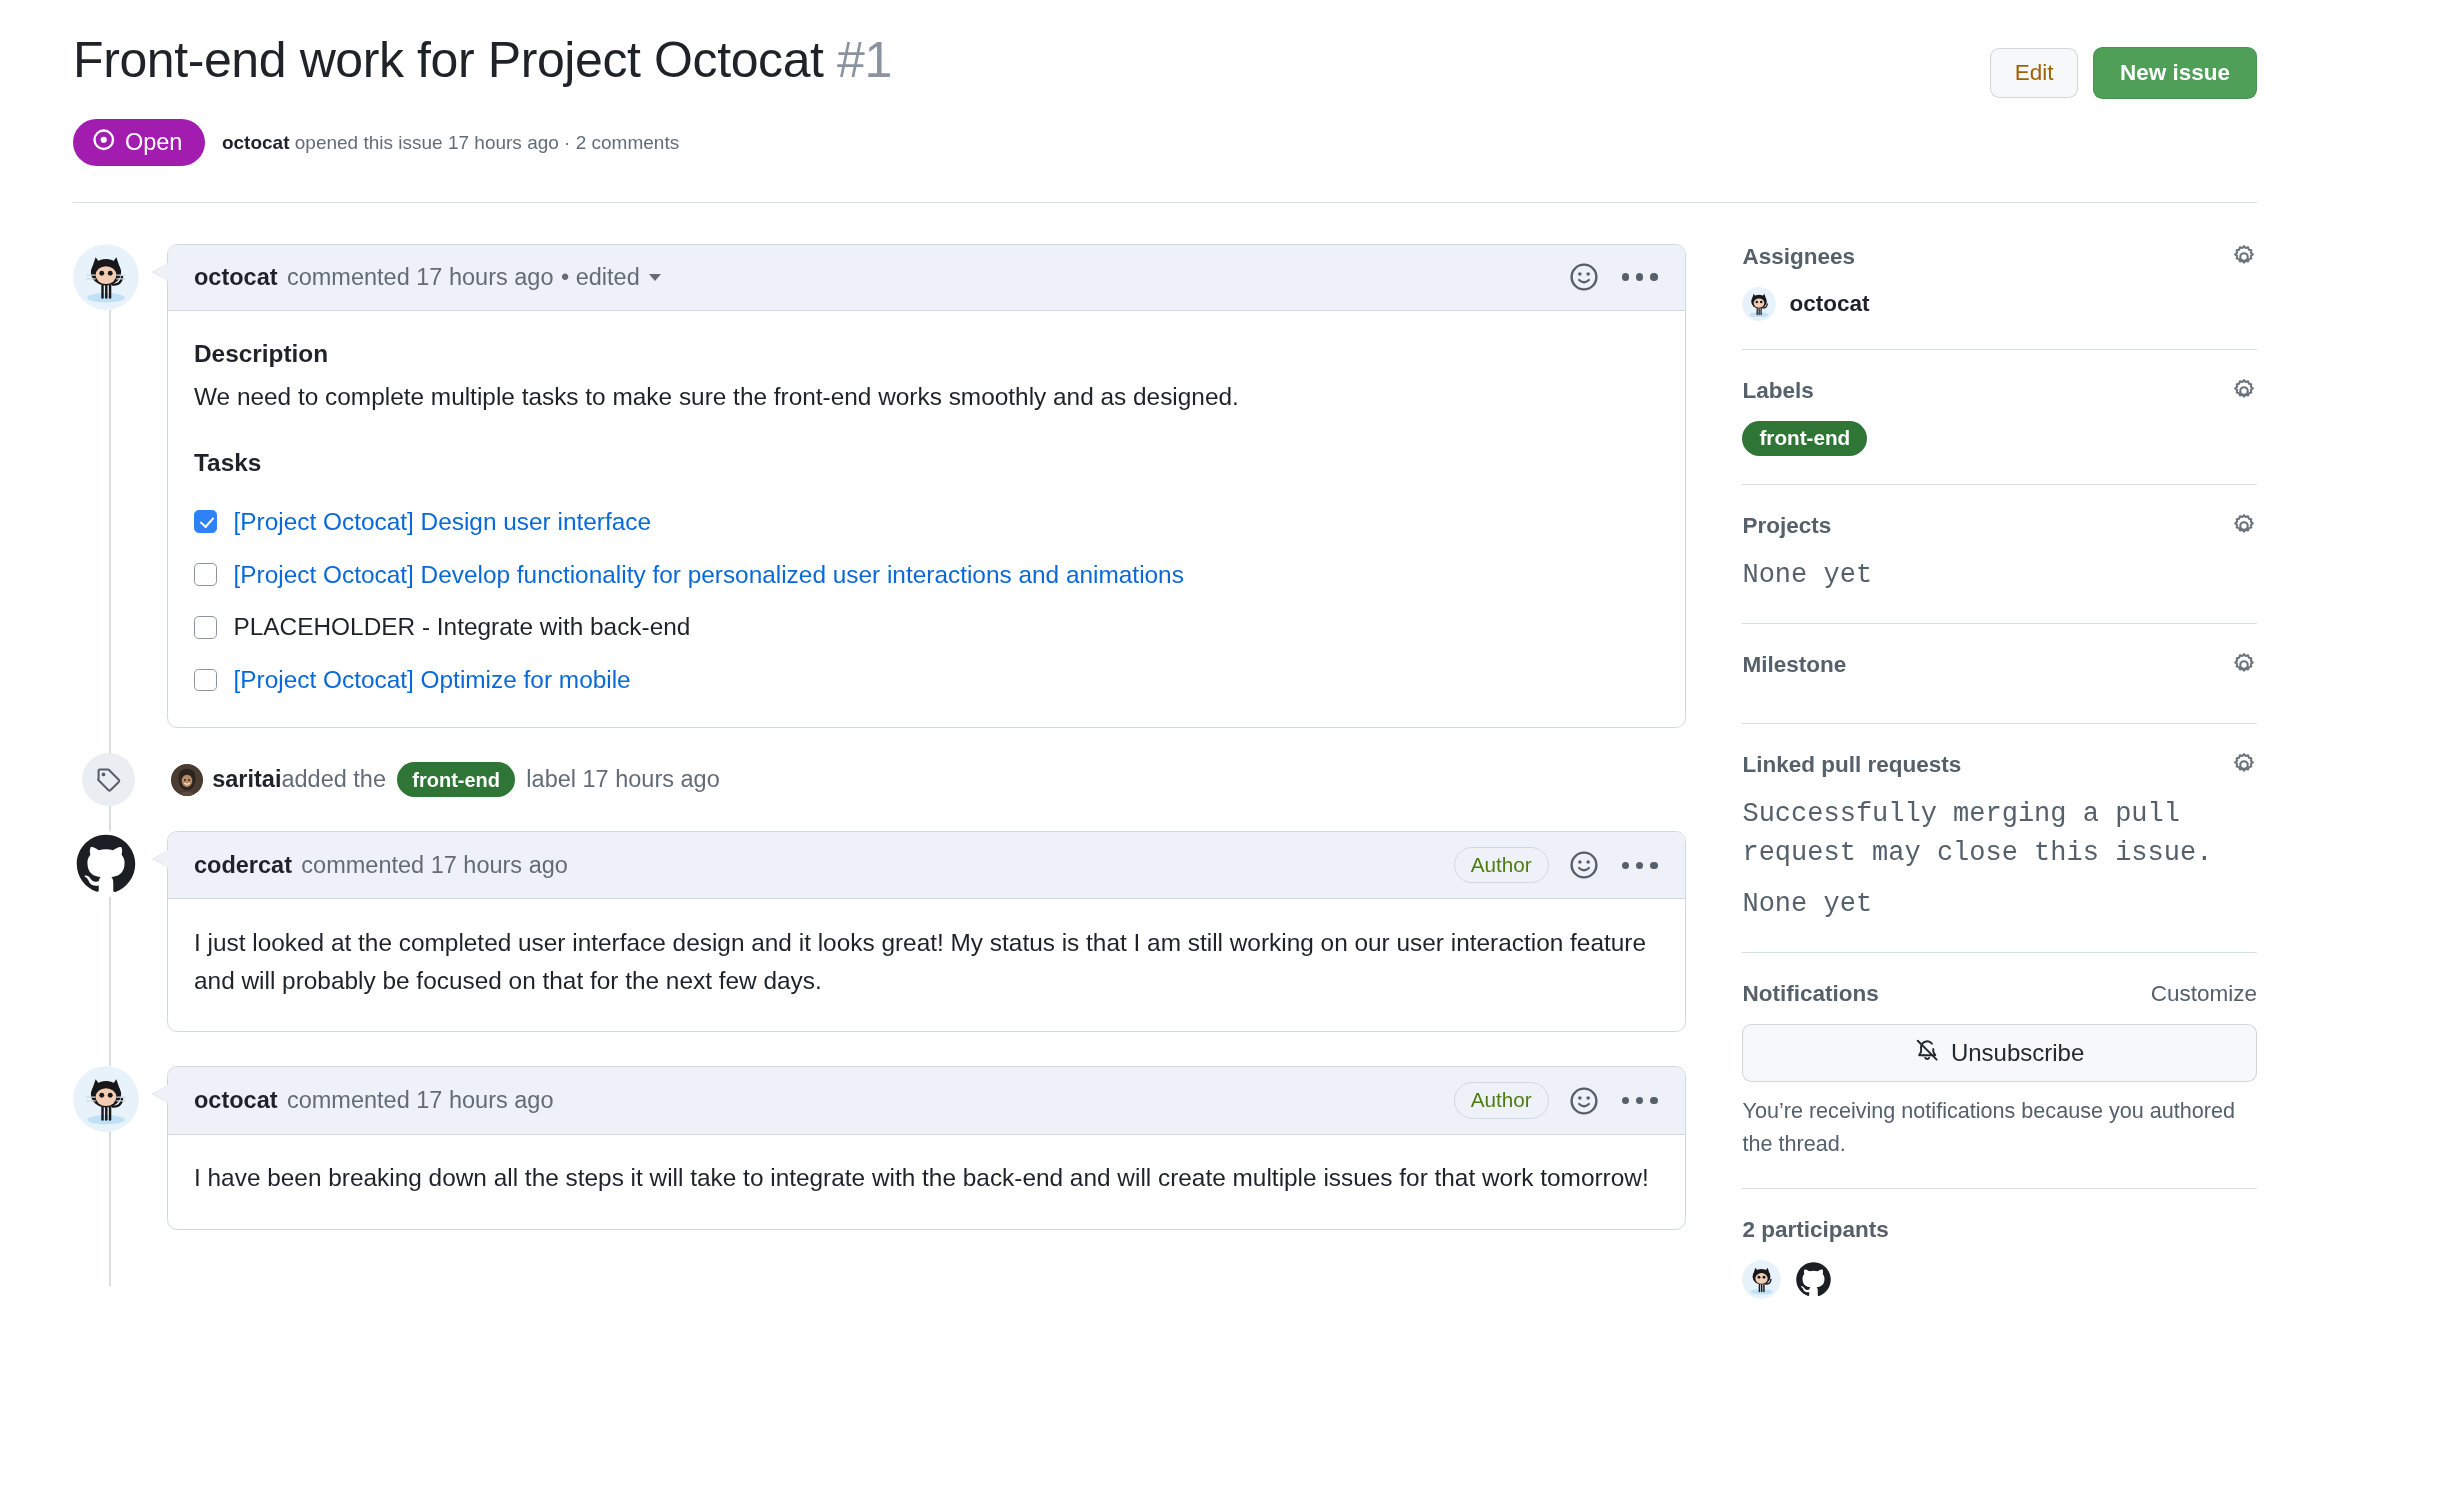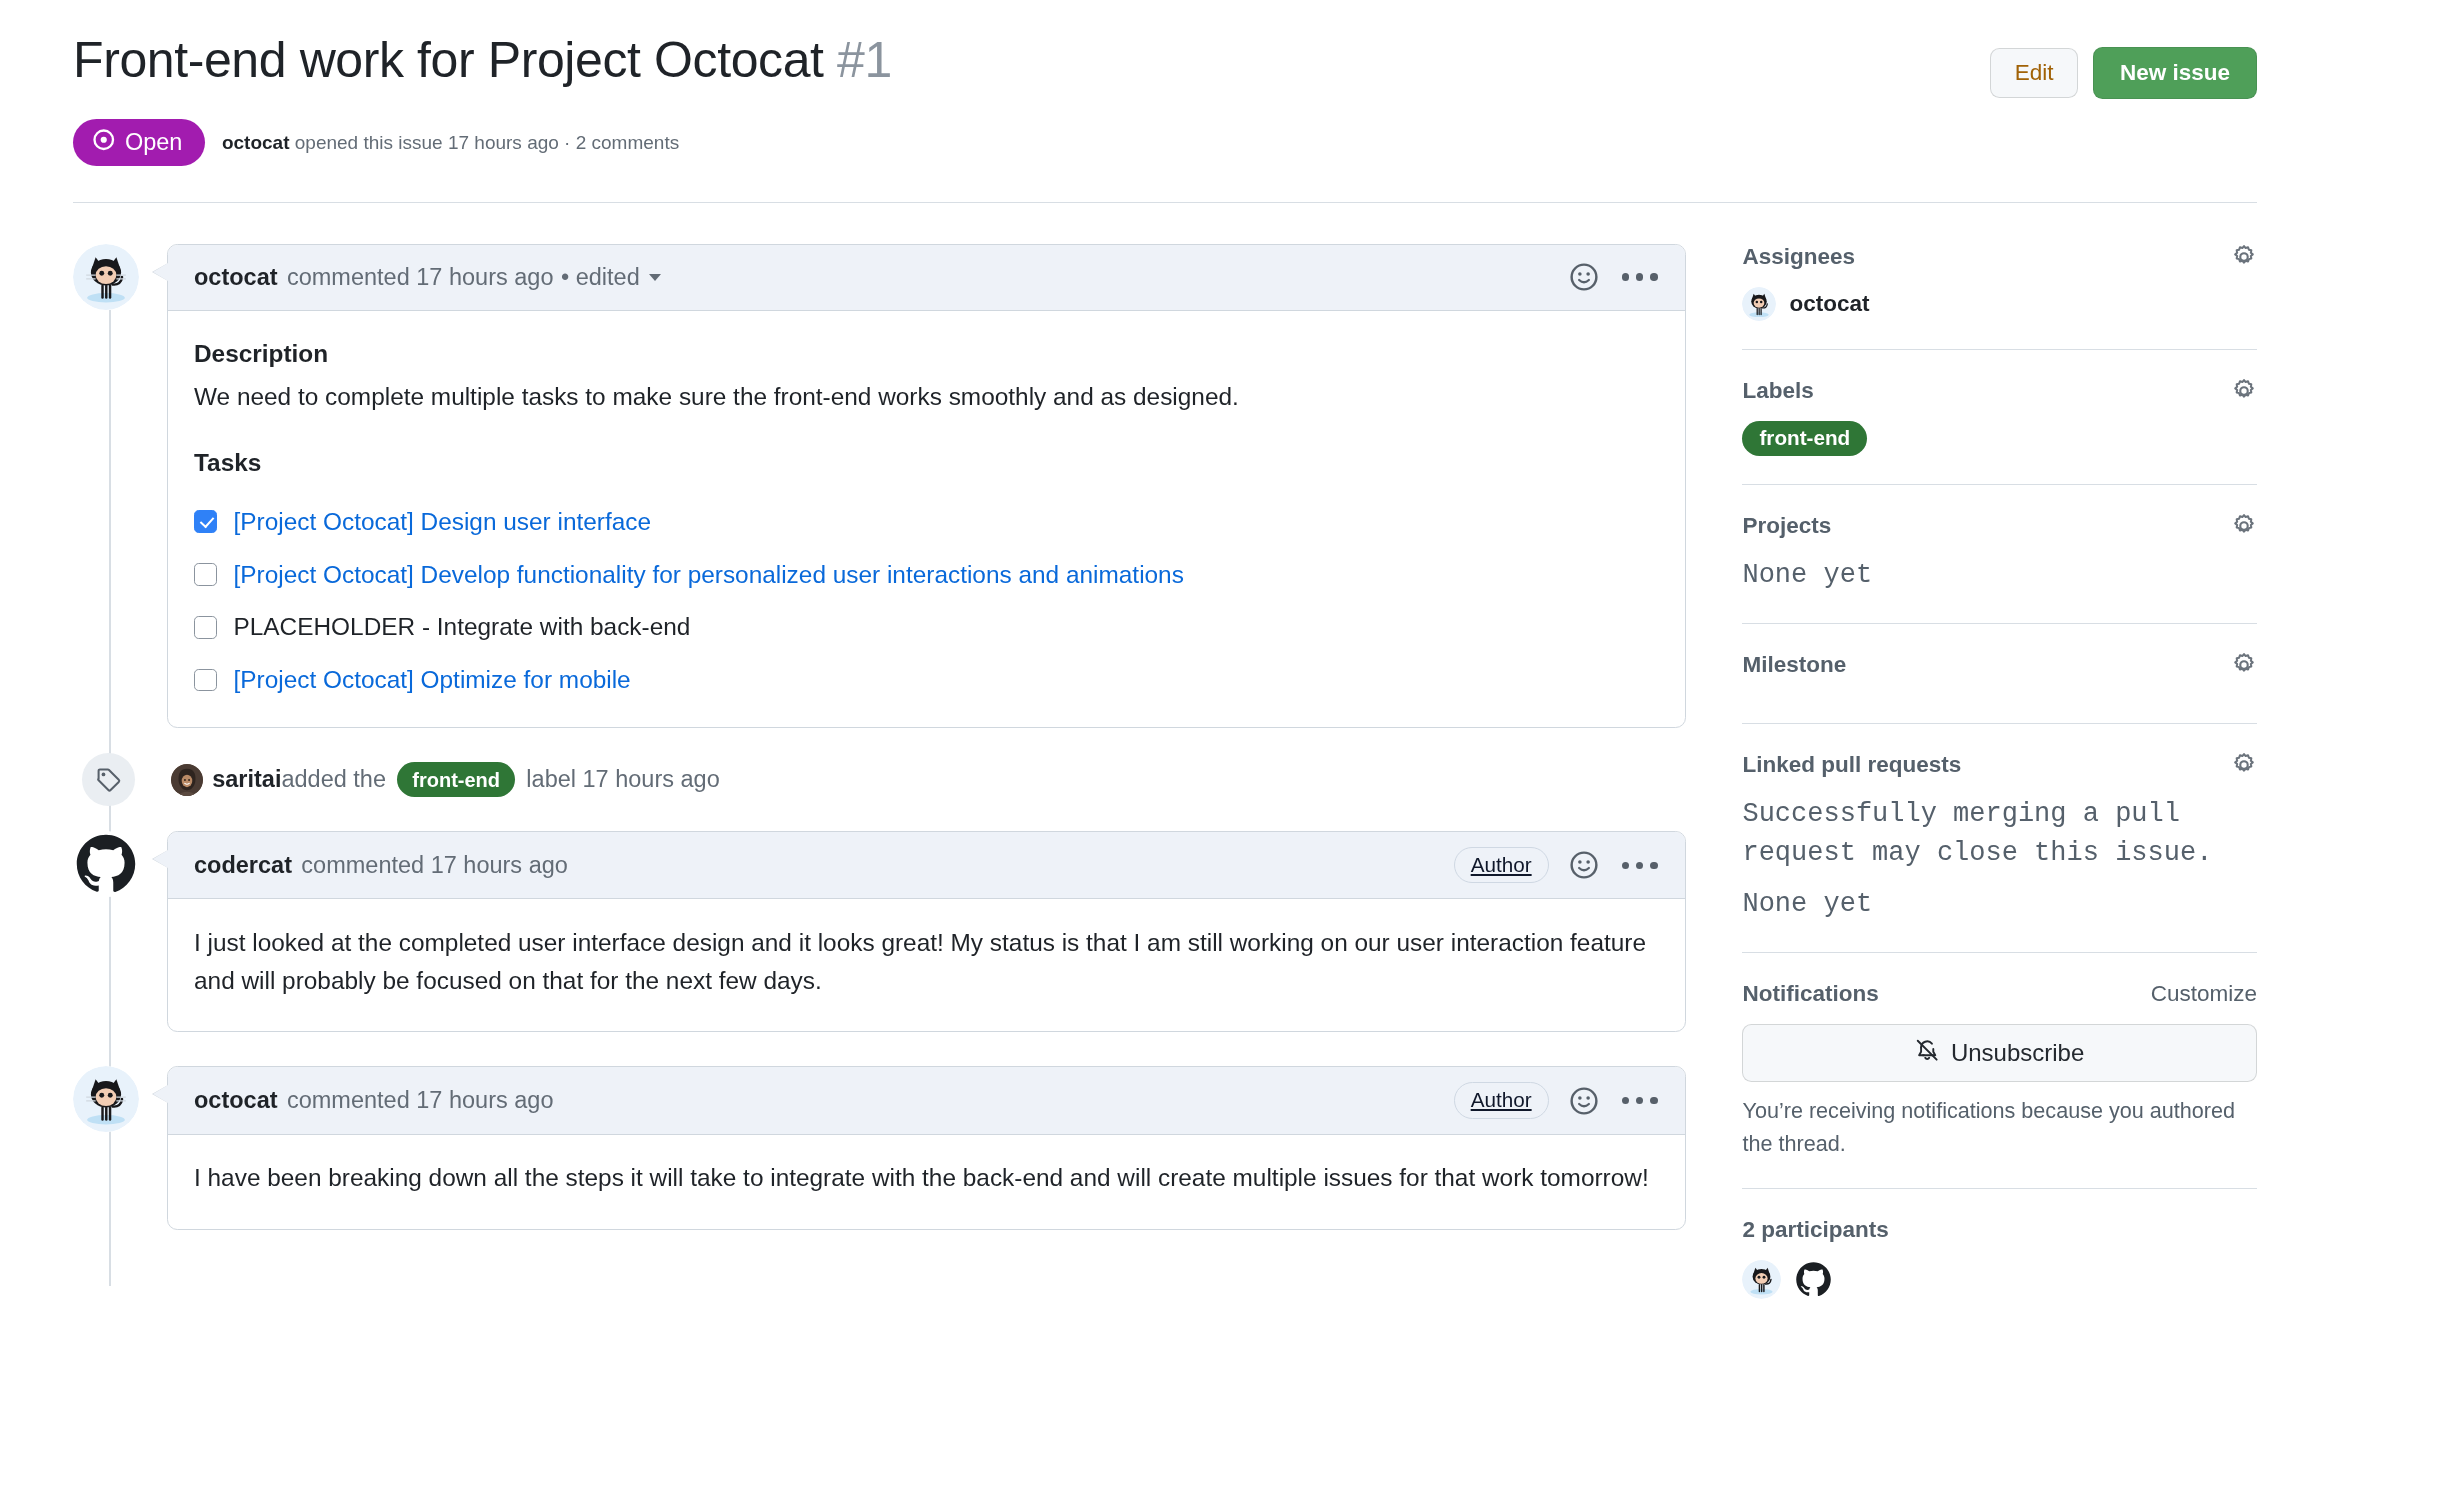--- a/index.html
+++ b/index.html
@@ -151,25 +151,24 @@
     border-left: 6.6px solid transparent;
     border-right: 6.6px solid transparent;
     border-top: 7.5px solid #636c76;
     display: inline-block;
   }
   .ch-right { display: flex; align-items: center; gap: 20.7px; }
   .author-badge {
     border: 0.9px solid #cfd8e3;
     border-radius: 938px;
     font-size: 20.7px;
-    color: #0f172a;
+    color: #4d7c0f;
     padding: 4.7px 16px;
     background: transparent;
     line-height: 1.2;
-    text-decoration: underline;
   }
   .icon-btn { cursor: pointer; display: inline-flex; align-items: center; }
   .kebab { display: inline-flex; gap: 6.6px; align-items: center; padding: 5.6px 1.9px; }
   .kebab i { width: 7.5px; height: 7.5px; border-radius: 50%; background: #57606a; display: block; }
 
   .comment-body {
     padding: 24.4px 26px 28px 26px;
     font-size: 24.4px;
     line-height: 1.55;
     color: #1f2328;

